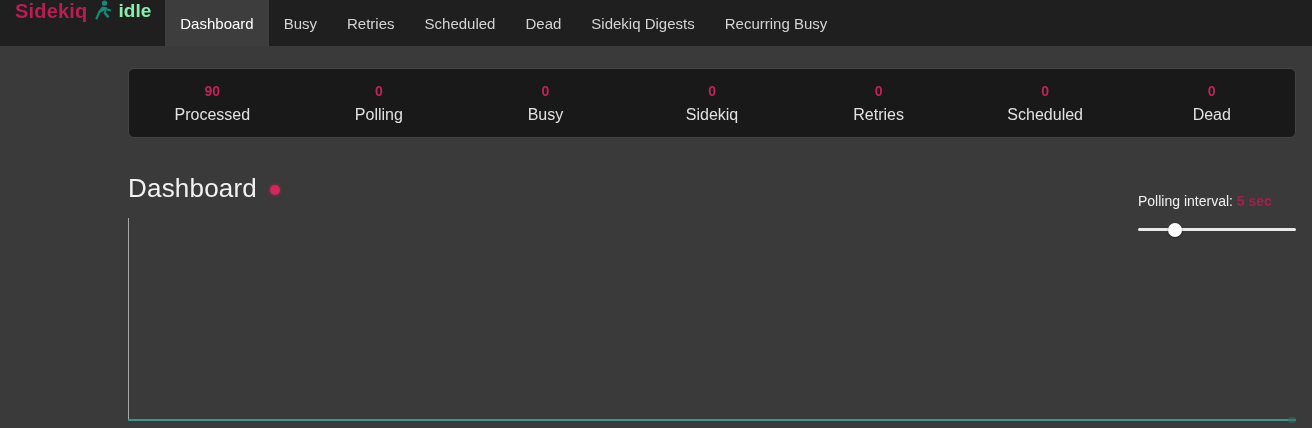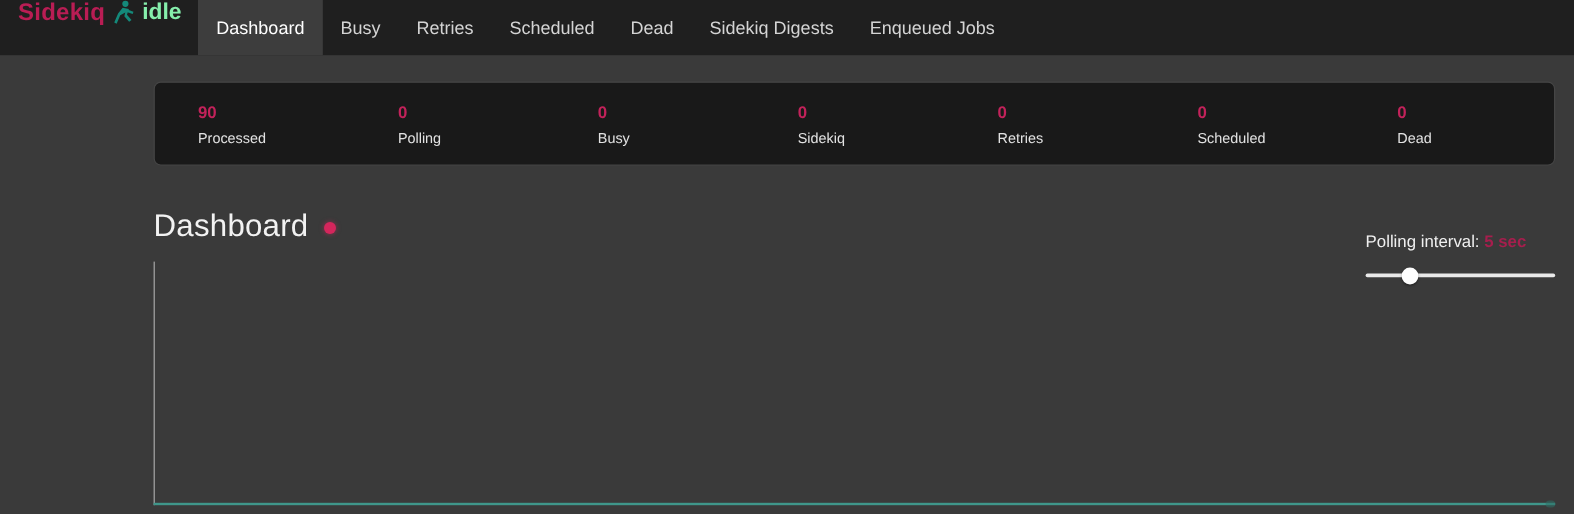--- a/index.html
+++ b/index.html
@@ -58,34 +58,34 @@
     margin-top: 22px;
     height: 70px;
     background: #191919;
     border: 1px solid #454545;
     border-radius: 6px;
     display: flex;
     align-items: center;
   }
   .stat-cell {
     flex: 1;
+    text-align: center;
     line-height: 1.0;
-    margin-left: 36px;
   }
   .stat-value {
     display: block;
     color: #c2225a;
     font-size: 14px;
     font-weight: bold;
     margin-bottom: 9px;
   }
   .stat-label {
     display: block;
     color: #e2e2e2;
-    font-size: 12px;
+    font-size: 16px;
   }
 
   
   .header-row {
     margin-top: 32px;
     height: 44px;
     display: flex;
     align-items: flex-start;
     justify-content: space-between;
   }
@@ -179,21 +179,21 @@
     </svg>
     <span class="brand-status">idle</span>
   </div>
   <div class="nav-items">
     <div class="nav-item active">Dashboard</div>
     <div class="nav-item">Busy</div>
     <div class="nav-item">Retries</div>
     <div class="nav-item">Scheduled</div>
     <div class="nav-item">Dead</div>
     <div class="nav-item">Sidekiq Digests</div>
-    <div class="nav-item">Enqueued Jobs</div>
+    <div class="nav-item">Recurring Busy</div>
   </div>
 </nav>
 
 <div class="main">
 
   <div class="stats-bar">
     <div class="stat-cell">
       <span class="stat-value">90</span>
       <span class="stat-label">Processed</span>
     </div>

